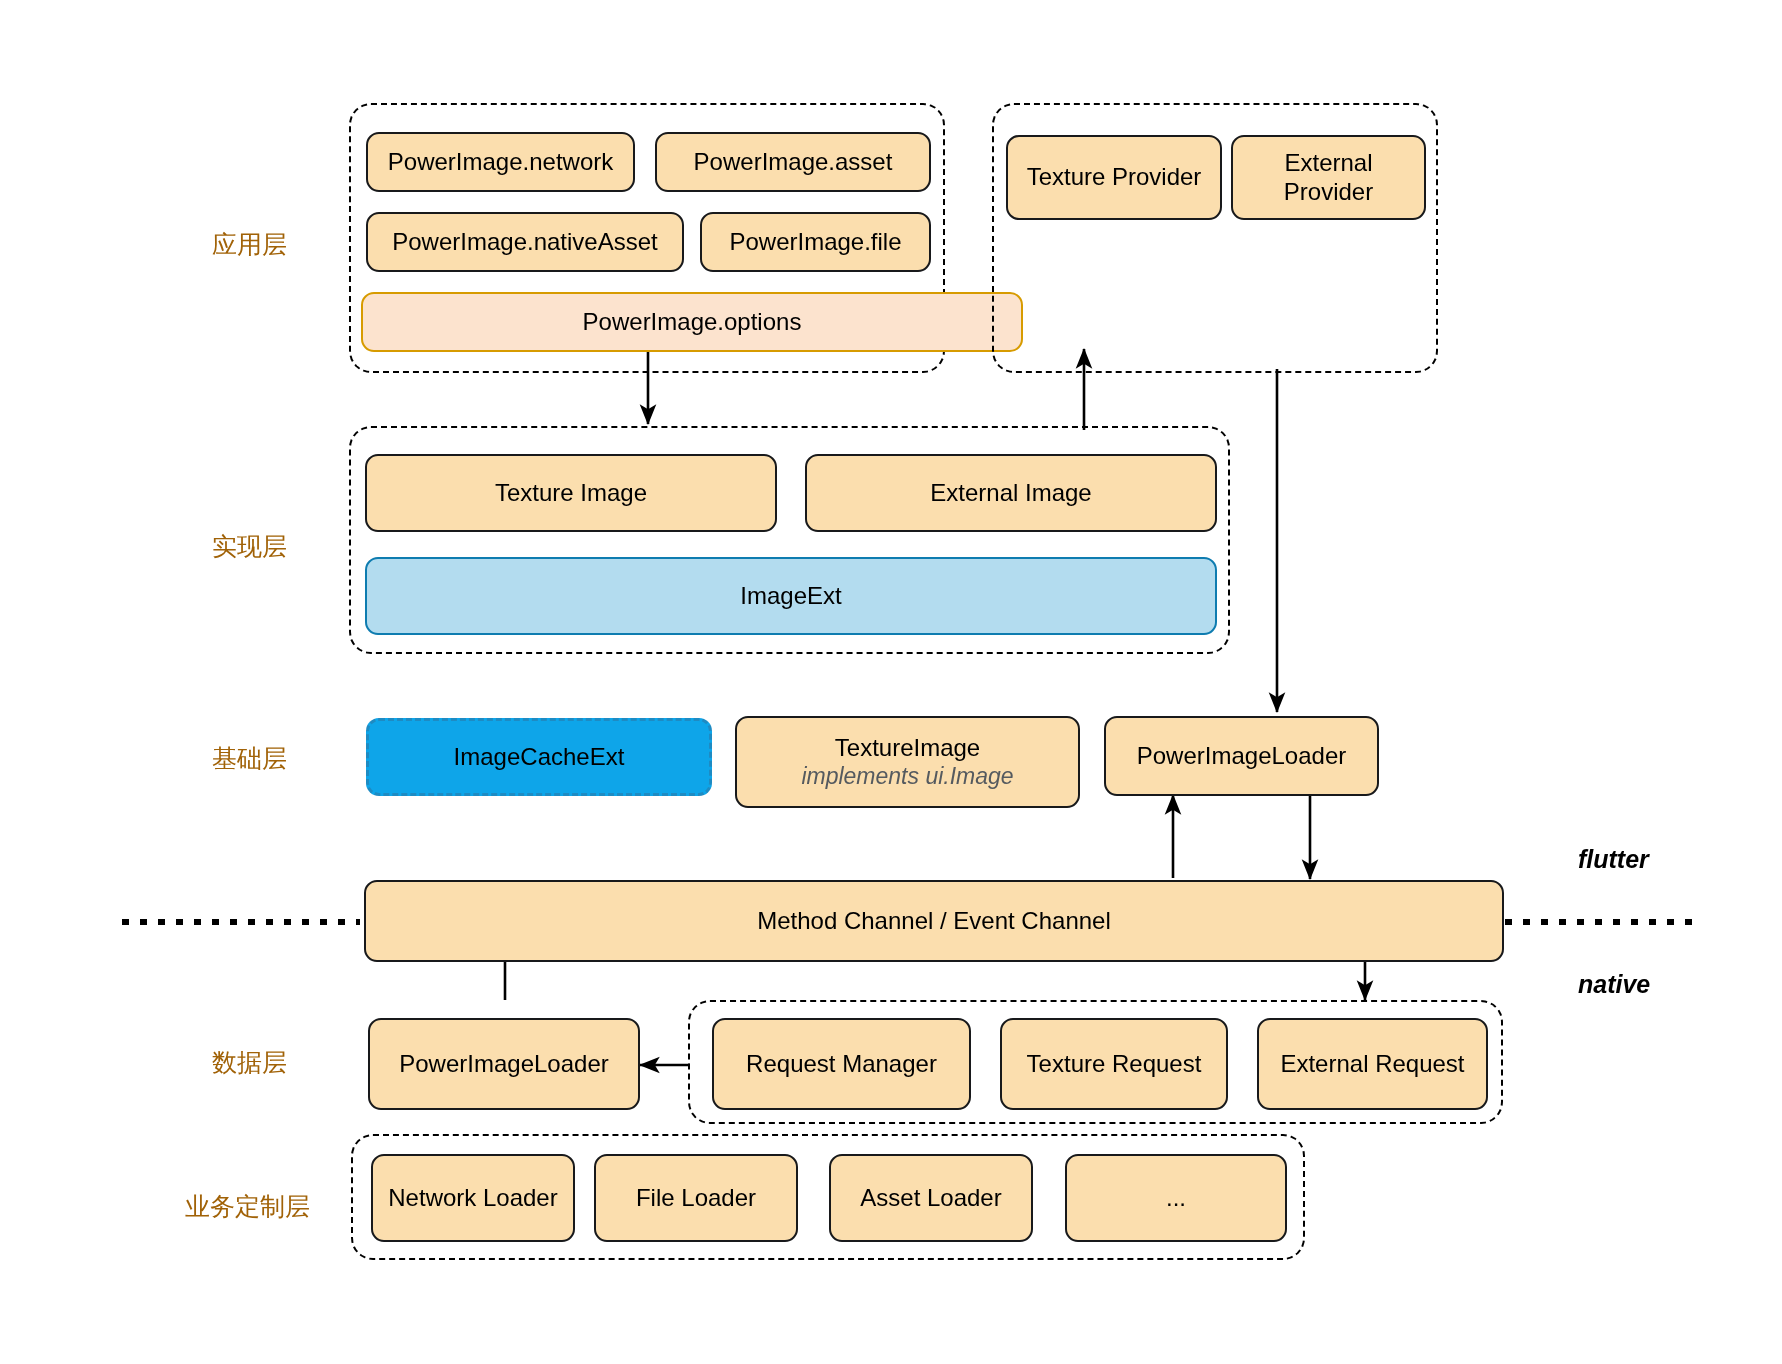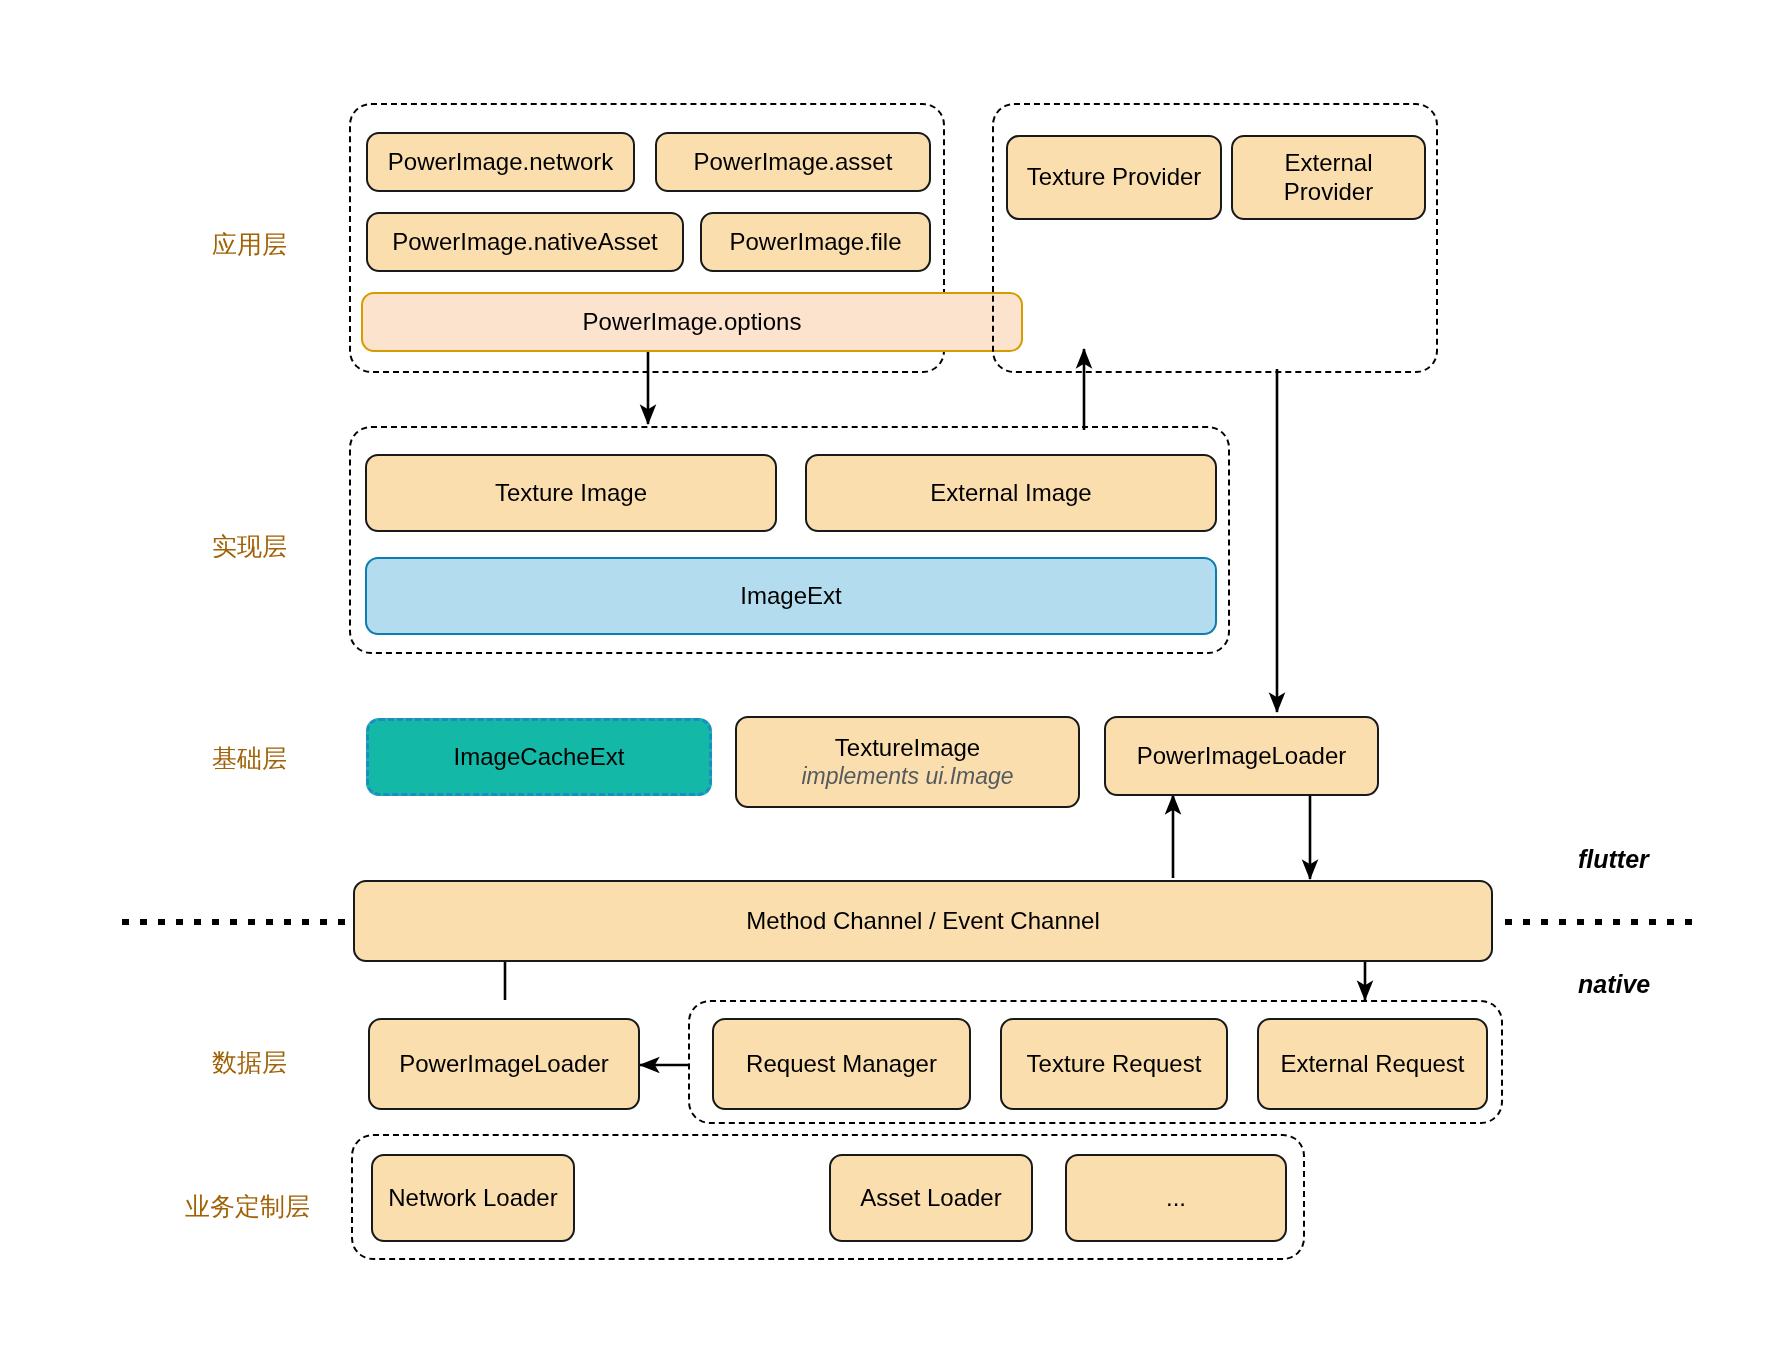--- a/index.html
+++ b/index.html
@@ -62,21 +62,21 @@
   }
   .node.peach {
     background: #FCE3CE;
     border: 2.5px solid #D79B00;
   }
   .node.blue {
     background: #B3DCEF;
     border: 2.5px solid #0E7CB0;
   }
   .node.blue-dashed {
-    background: #14b8a6;
+    background: #0ea5e9;
     border: 3px dashed #1E8BC3;
   }
   .node .sub {
     font-style: italic;
     color: #555a5f;
     font-size: 23px;
     margin-top: 1px;
   }
   .node .main {
     font-size: 24px;
@@ -175,21 +175,21 @@
     <span class="main">ImageCacheExt</span>
   </div>
   <div class="node orange" style="left:735px; top:716px; width:345px; height:92px;">
     <span class="main">TextureImage</span>
     <span class="sub">implements ui.Image</span>
   </div>
   <div class="node orange" style="left:1104px; top:716px; width:275px; height:80px;">
     <span class="main">PowerImageLoader</span>
   </div>
 
-  <div class="node orange" style="left:353px; top:880px; width:1140px; height:82px;">
+  <div class="node orange" style="left:364px; top:880px; width:1140px; height:82px;">
     <span class="main">Method Channel / Event Channel</span>
   </div>
 
   <div class="node orange" style="left:368px; top:1018px; width:272px; height:92px;">
     <span class="main">PowerImageLoader</span>
   </div>
 
   <div class="group" style="left:688px; top:1000px; width:815px; height:124px;"></div>
 
   <div class="node orange" style="left:712px; top:1018px; width:259px; height:92px;">
@@ -200,20 +200,23 @@
   </div>
   <div class="node orange" style="left:1257px; top:1018px; width:231px; height:92px;">
     <span class="main">External Request</span>
   </div>
 
   <div class="group" style="left:351px; top:1134px; width:954px; height:126px;"></div>
 
   <div class="node orange" style="left:371px; top:1154px; width:204px; height:88px;">
     <span class="main">Network Loader</span>
   </div>
+  <div class="node orange" style="left:594px; top:1154px; width:204px; height:88px;">
+    <span class="main">File Loader</span>
+  </div>
   <div class="node orange" style="left:829px; top:1154px; width:204px; height:88px;">
     <span class="main">Asset Loader</span>
   </div>
   <div class="node orange" style="left:1065px; top:1154px; width:222px; height:88px;">
     <span class="main">...</span>
   </div>
 
 </div>
 
 </body></html>

